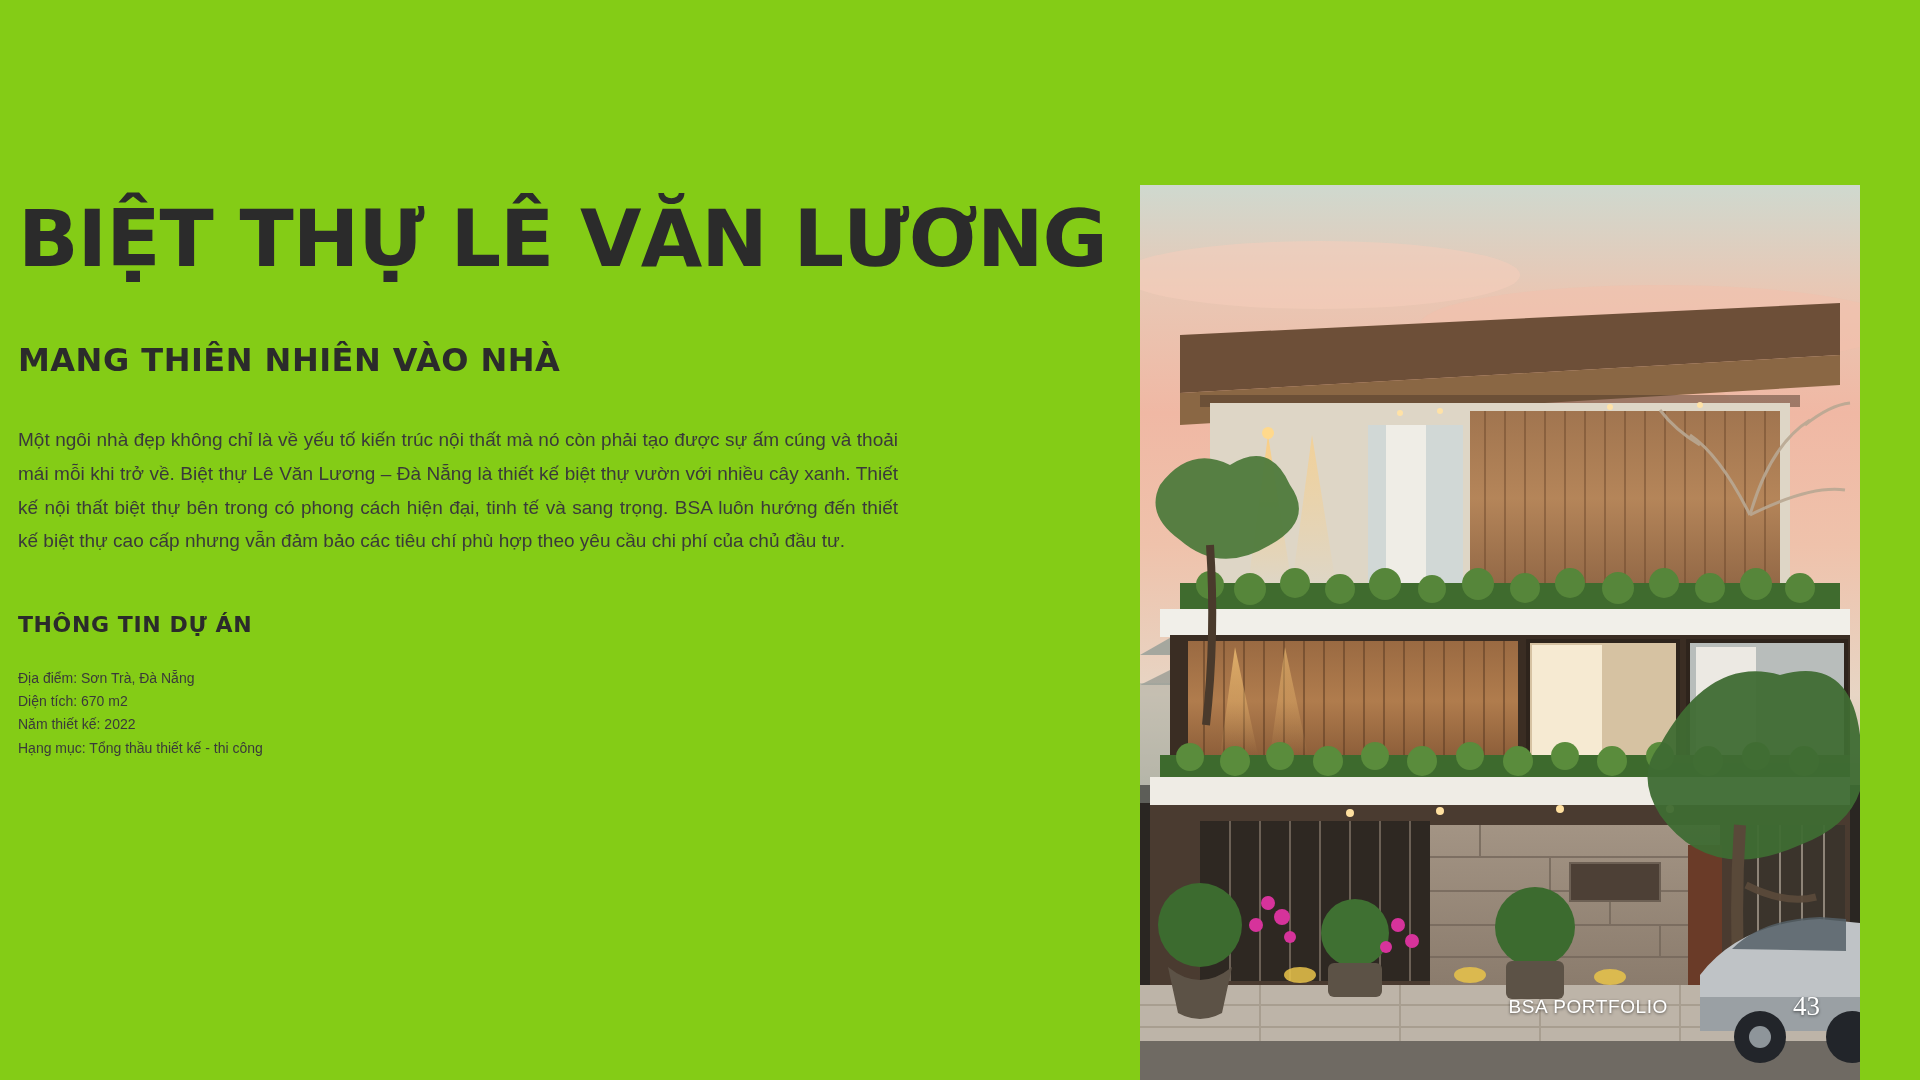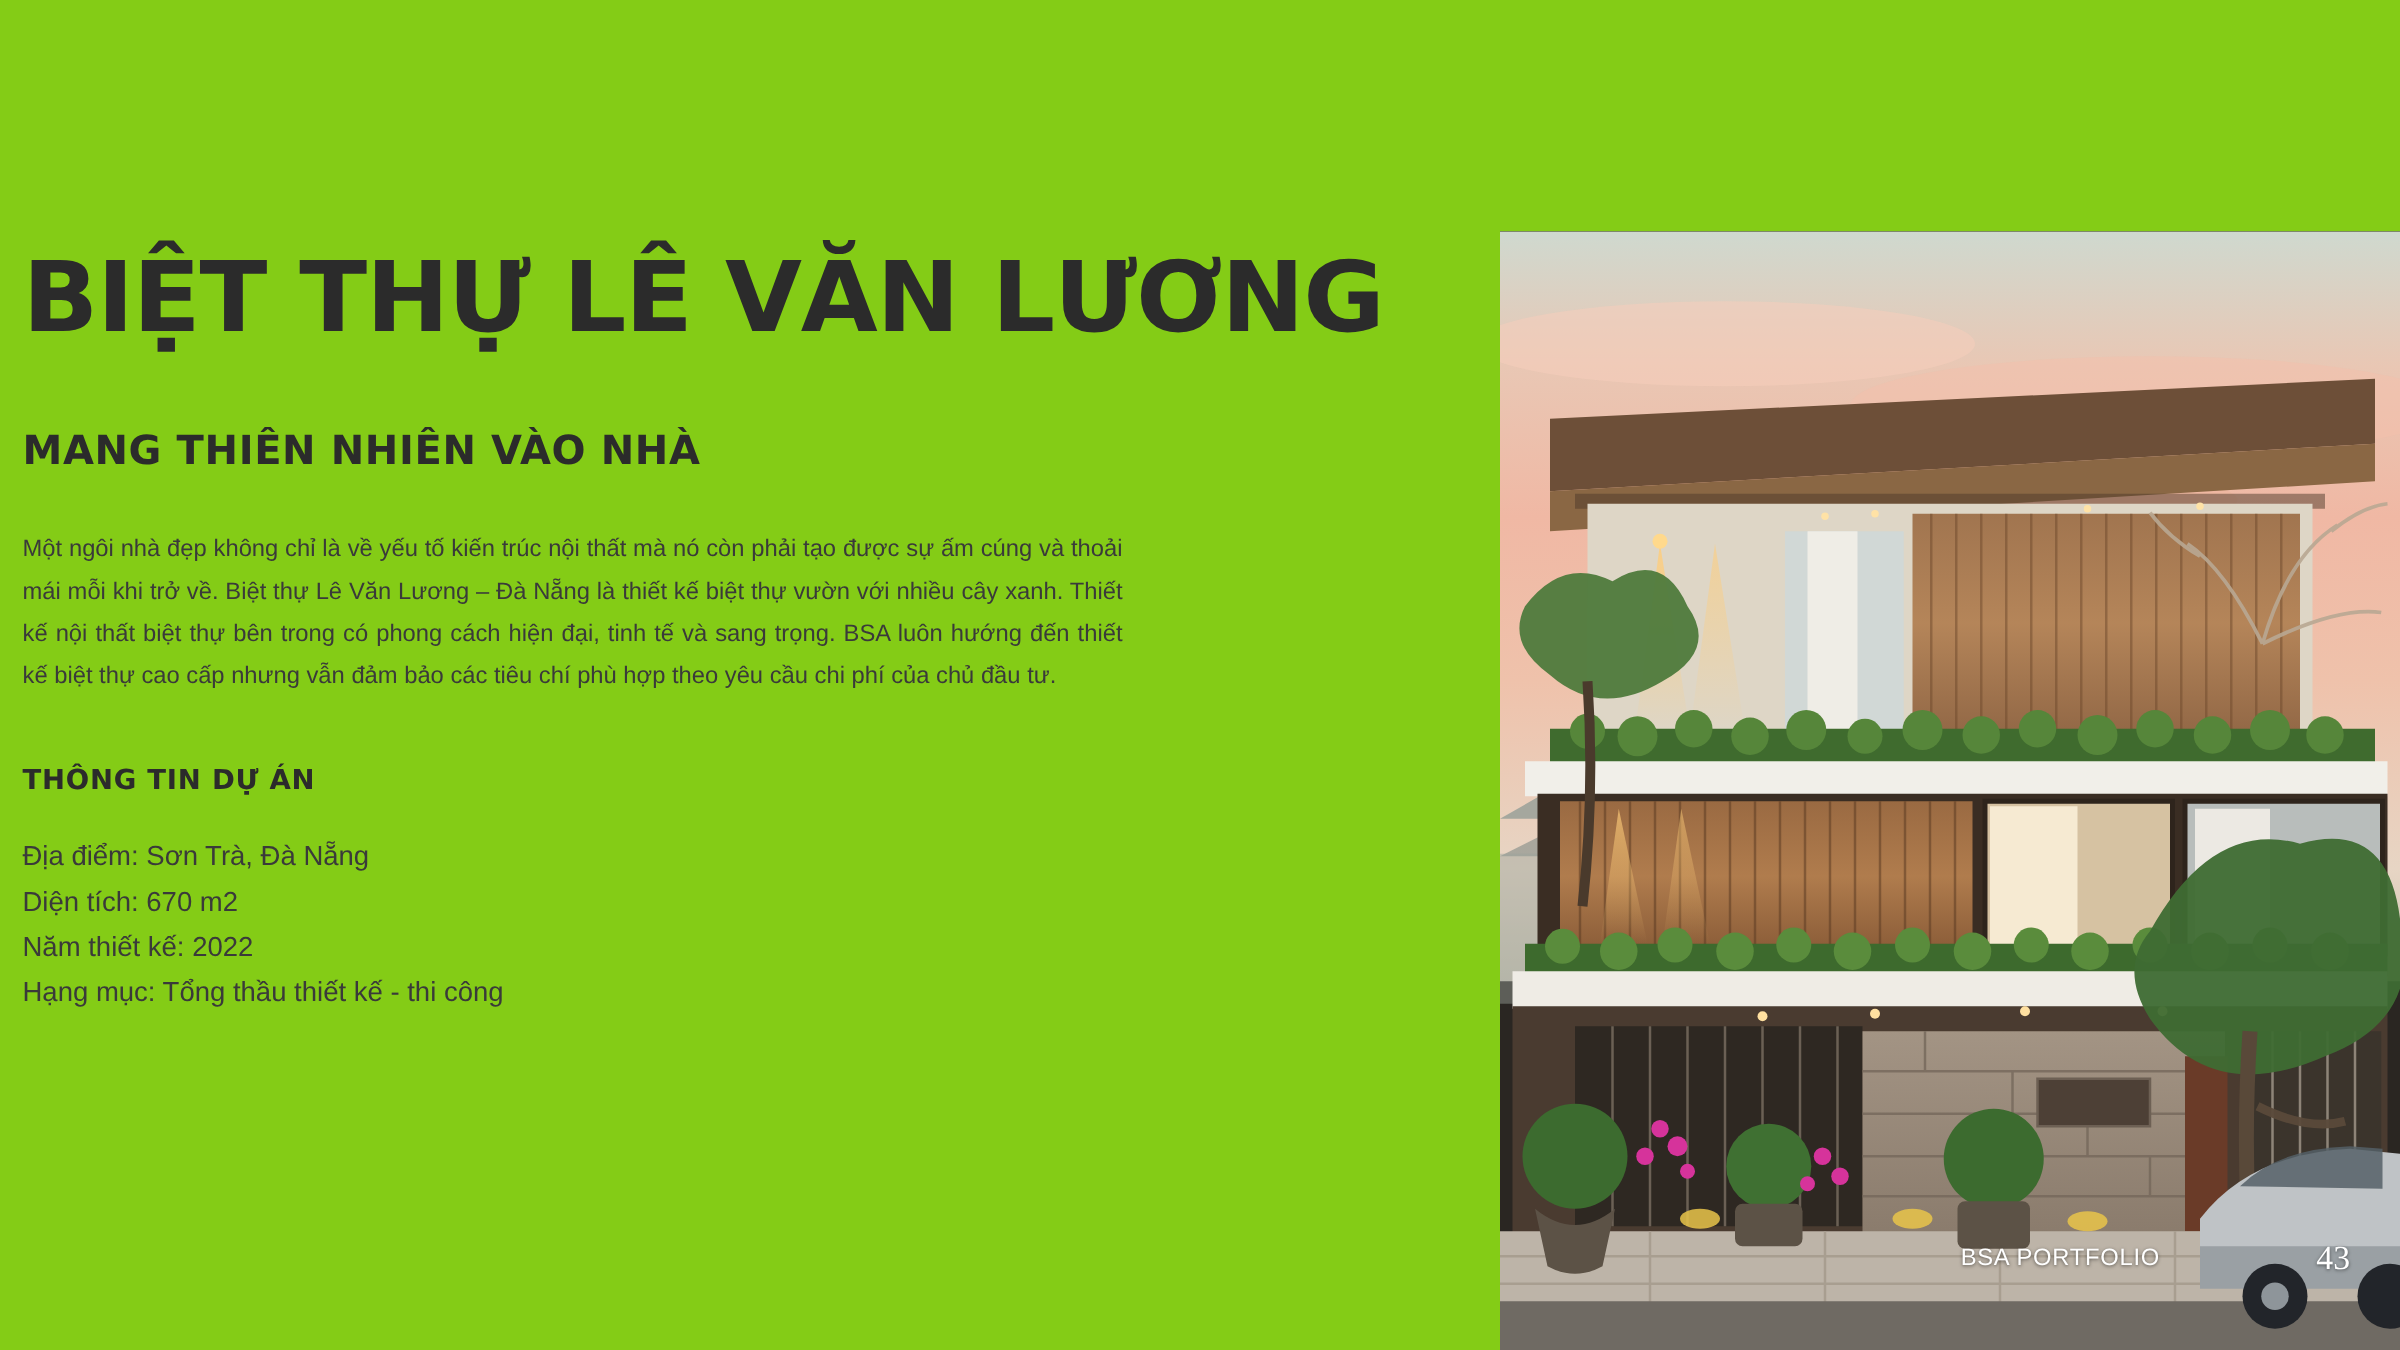--- a/index.html
+++ b/index.html
@@ -64,29 +64,29 @@
     font-size: 22px;
     letter-spacing: 0.6px;
     color: #2b2b2b;
   }
 
   .info-list {
     margin-top: 30px;
     list-style: none;
   }
   .info-list li {
-    font-size: 22px;
+    font-size: 14px;
     line-height: 1.65;
     color: #3a3a3a;
   }
 
   
   .photo {
     position: absolute;
-    left: 1200px;
+    left: 1140px;
     top: 185px;
     width: 720px;
     height: 895px;
     overflow: hidden;
     background: #2a2622;
   }
   .photo svg { display: block; width: 720px; height: 895px; }
 
   .photo-caption {
     position: absolute;

